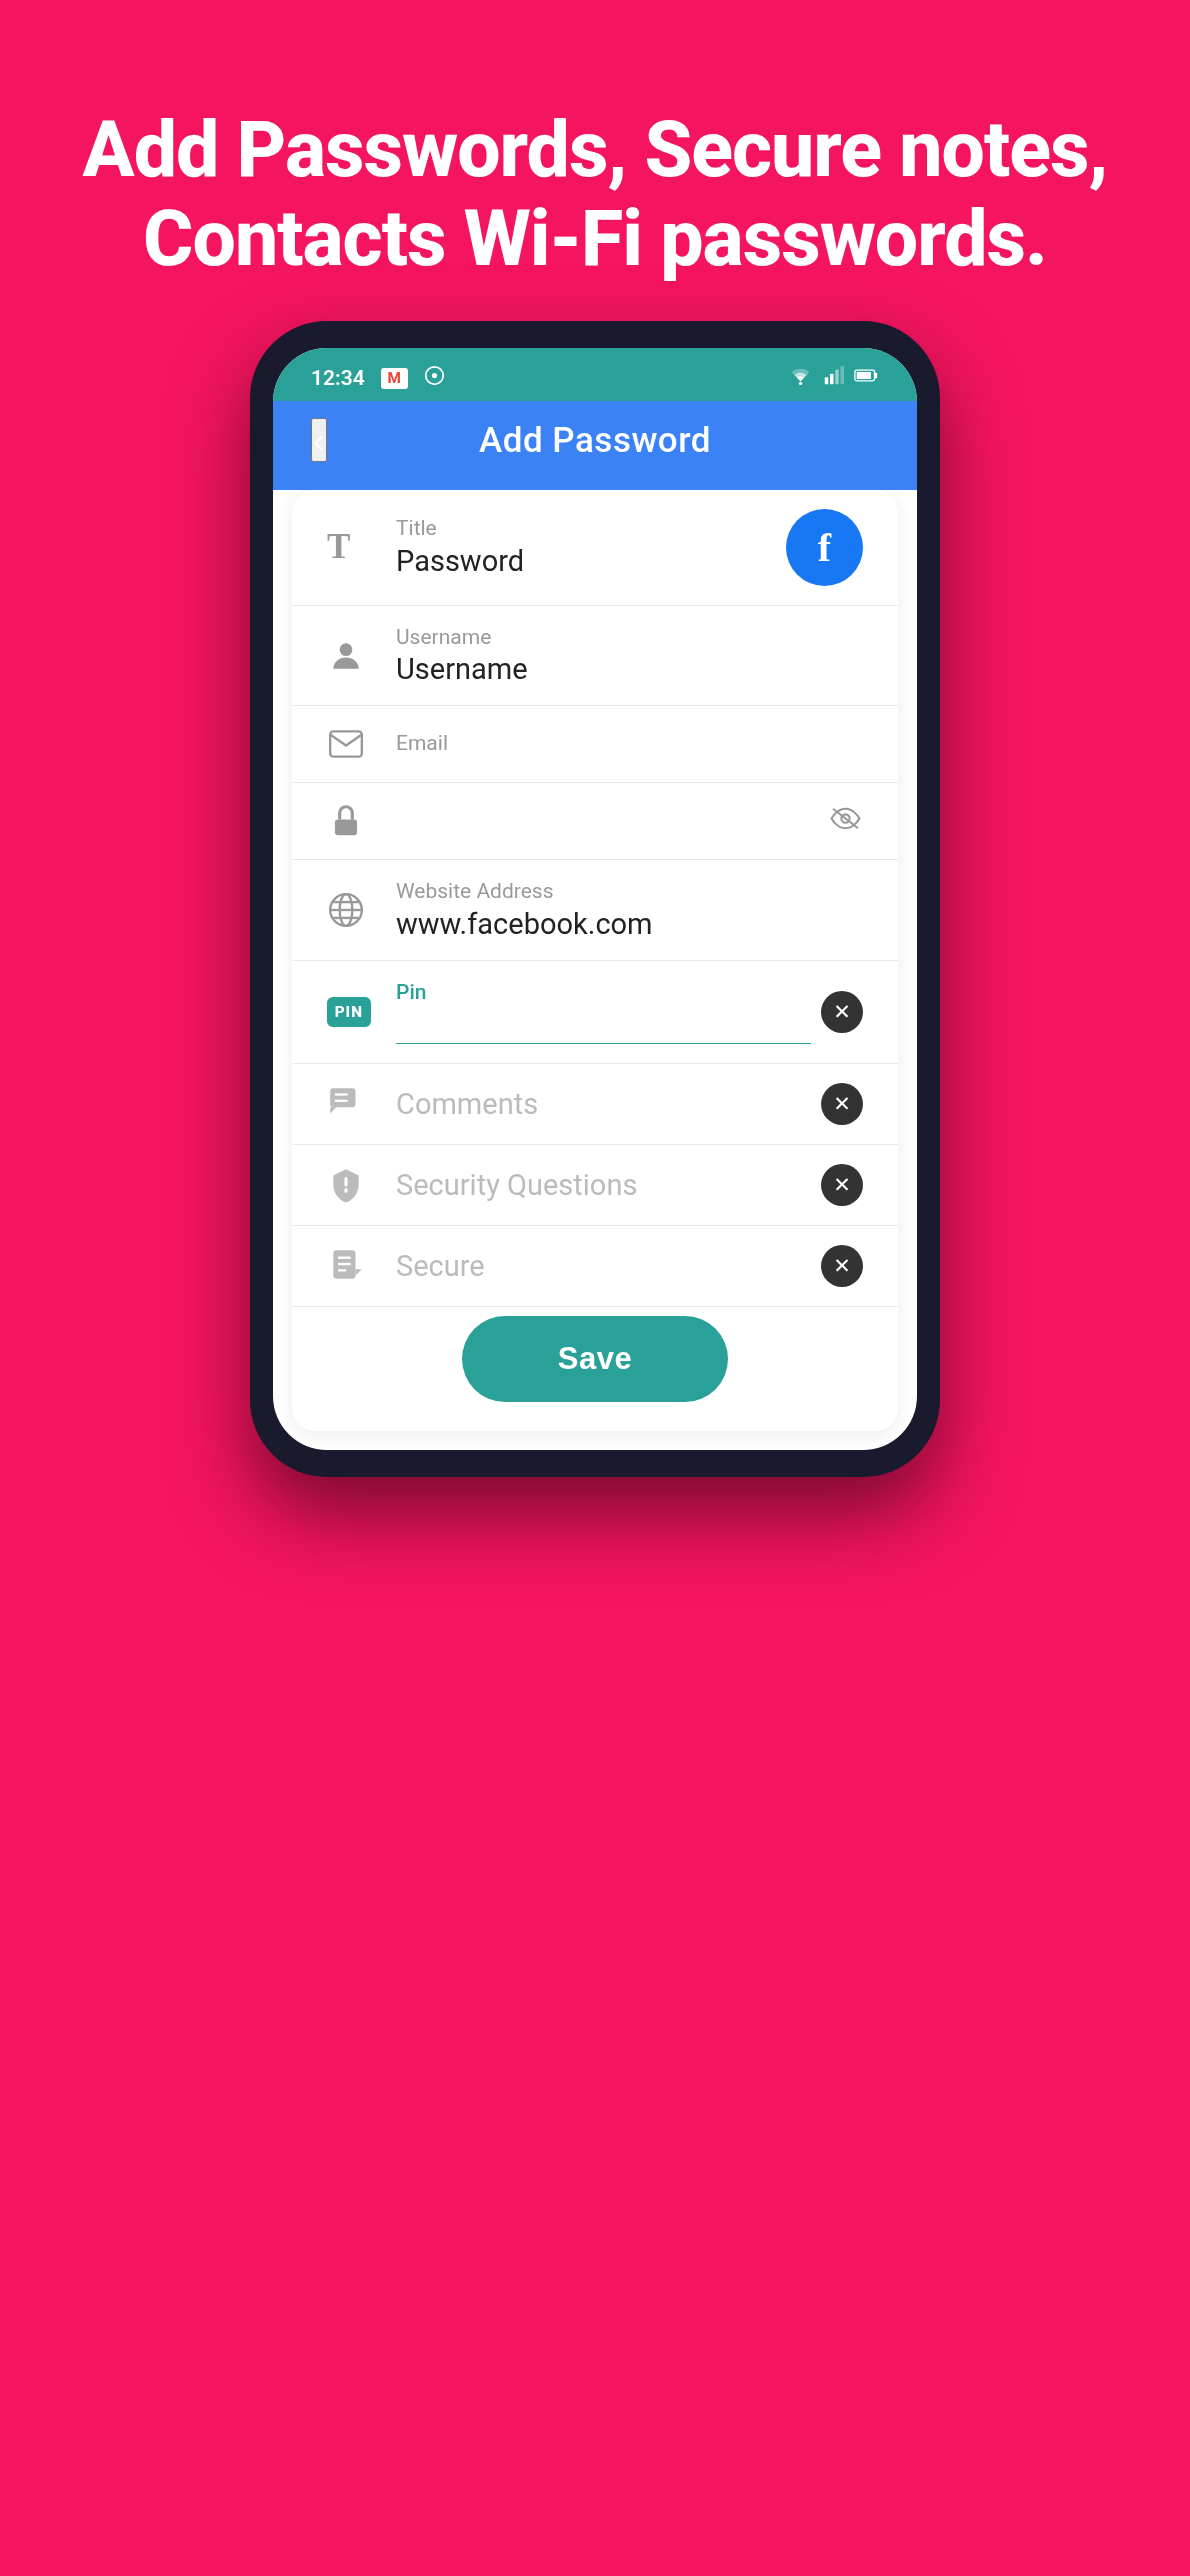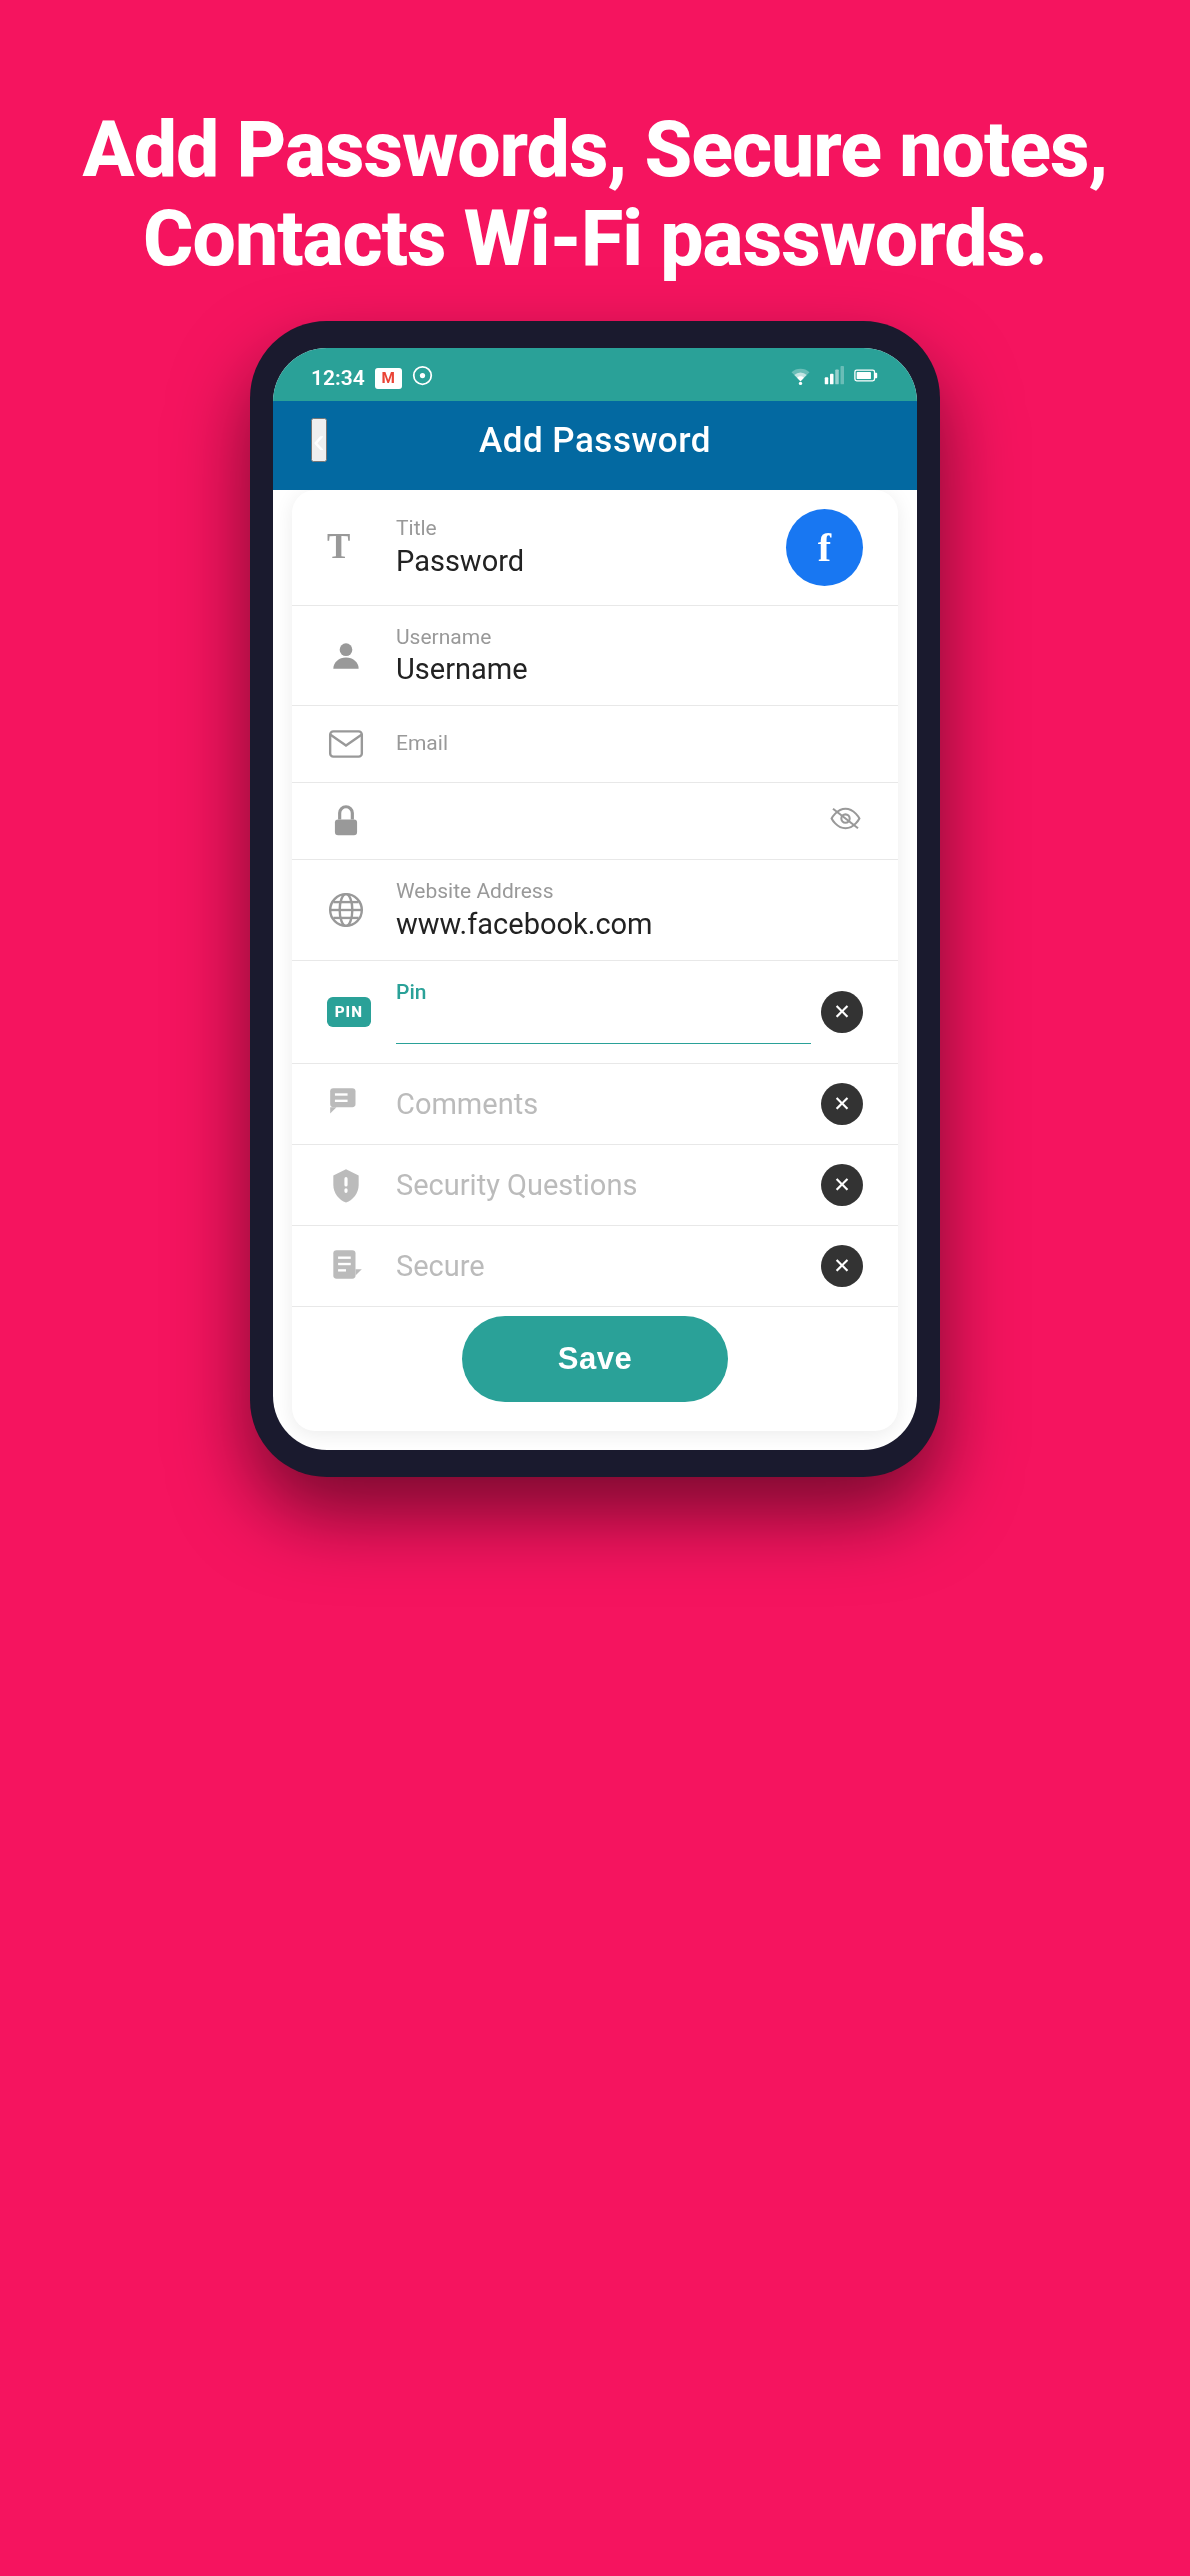--- a/index.html
+++ b/index.html
@@ -60,25 +60,25 @@
 
     .status-icons {
       display: flex;
       align-items: center;
       gap: 9.6px;
     }
 
     .status-left {
       display: flex;
       align-items: center;
-      gap: 10px;
+      gap: 16px;
     }
 
     .app-header {
-      background: #0369a1;
+      background: #3b82f6;
       padding: 19px 38px 29px 38px;
       display: flex;
       align-items: center;
       justify-content: center;
       position: relative;
     }
 
     .back-btn {
       position: absolute;
       left: 38px;

